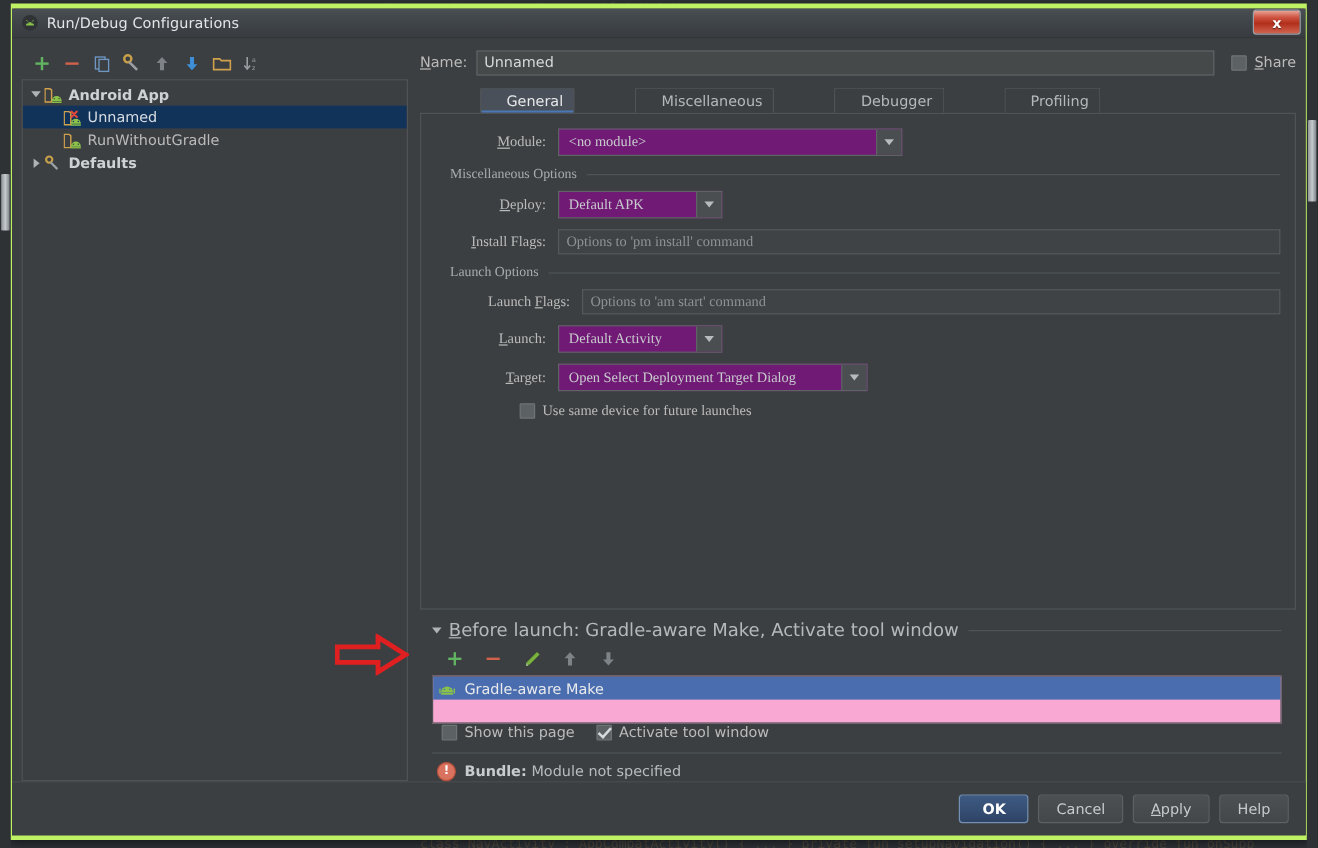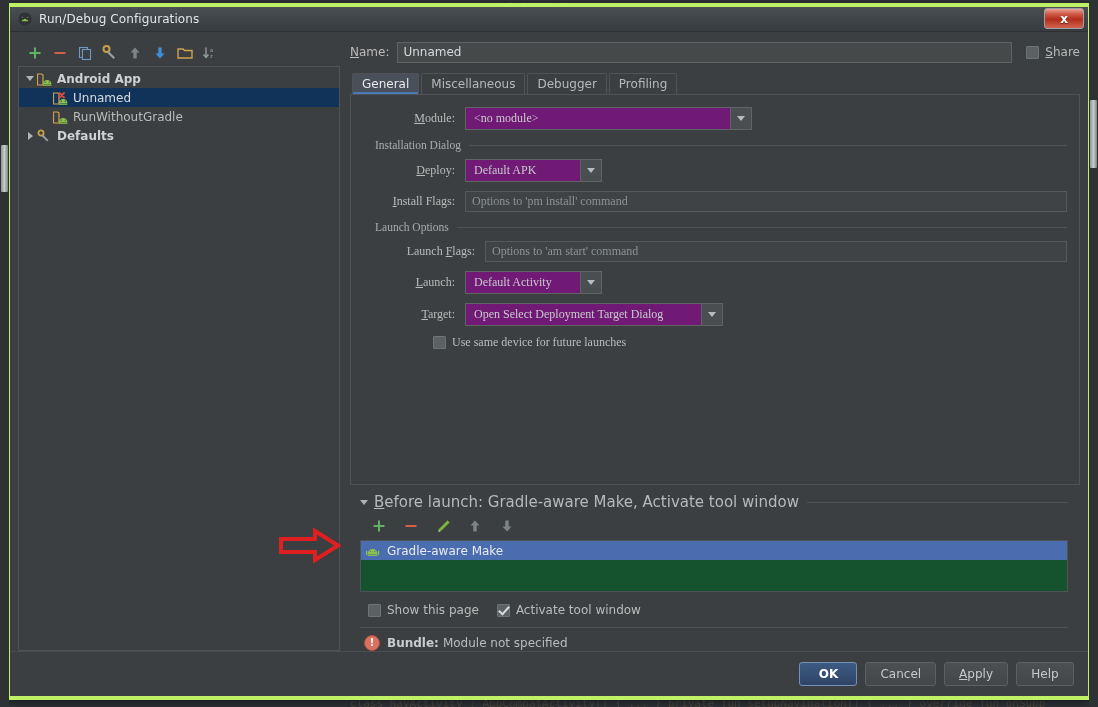--- a/index.html
+++ b/index.html
@@ -228,28 +228,29 @@
     display: flex;
     align-items: flex-end;
     height: 21px;
     flex: 0 0 21px;
     border-bottom: 1px solid #4f5356;
     padding-left: 2px;
   }
   .tab {
     font-size: 12px;
     color: #b6b9bb;
-    padding: 3px 9px 3px 9px;
+    padding: 3px 9px 3px 21px;
     border: 1px solid #4f5356;
     border-bottom: none;
     background: #3c3f41;
     margin-right: 2px;
     cursor: pointer;
     line-height: 14px;
     border-radius: 2px 2px 0 0;
+    margin-left: 48px;
   }
   .tab.active {
     background: #4a5059;
     color: #e6e8ea;
     box-shadow: inset 0 -2px 0 #4a78b5;
   }
 
   #tab-body {
     flex: 1 1 auto;
     border: 1px solid #4f5356;
@@ -379,39 +380,38 @@
   #bl-toolbar {
     display: flex;
     align-items: center;
     gap: 10px;
     height: 22px;
     padding-left: 8px;
     margin-bottom: 3px;
   }
   #bl-list {
     border: 1px solid #4f5356;
-    background: #14532d;
-    height: 52px;
+    background: #f9a8d4;
+    height: 40px;
     box-sizing: border-box;
   }
   #bl-item {
     height: 19px;
     background: #4a6daf;
     display: flex;
     align-items: center;
     padding-left: 5px;
     font-size: 12px;
     color: #e8eaec;
     cursor: pointer;
   }
   #bl-checks {
     display: flex;
     align-items: center;
     gap: 18px;
-    margin-top: 11px;
     padding-left: 8px;
   }
   #bl-checks .cbrow { display: flex; align-items: center; cursor: pointer; }
 
   
   #error-area {
     flex: 0 0 auto;
     padding: 0 12px 0 10px;
     margin-top: 10px;
   }
@@ -671,21 +671,21 @@
               <span class="lbl-col"><span class="ul">M</span>odule:</span>
               <div class="combo" style="width:287px;">
                 <span class="cval">&lt;no module&gt;</span>
                 <span class="arrow">
                     <span class="caret"></span>
                   </span>
               </div>
             </div>
 
             <div class="group">
-              <span class="gtitle">Installation Dialog</span>
+              <span class="gtitle">Miscellaneous Options</span>
               <span class="gline"></span>
             </div>
 
             <div class="row">
               <span class="lbl-col"><span class="ul">D</span>eploy:</span>
               <div class="combo" style="width:137px;">
                 <span class="cval">Default APK</span>
                 <span class="arrow">
                     <span class="caret"></span>
                   </span>

